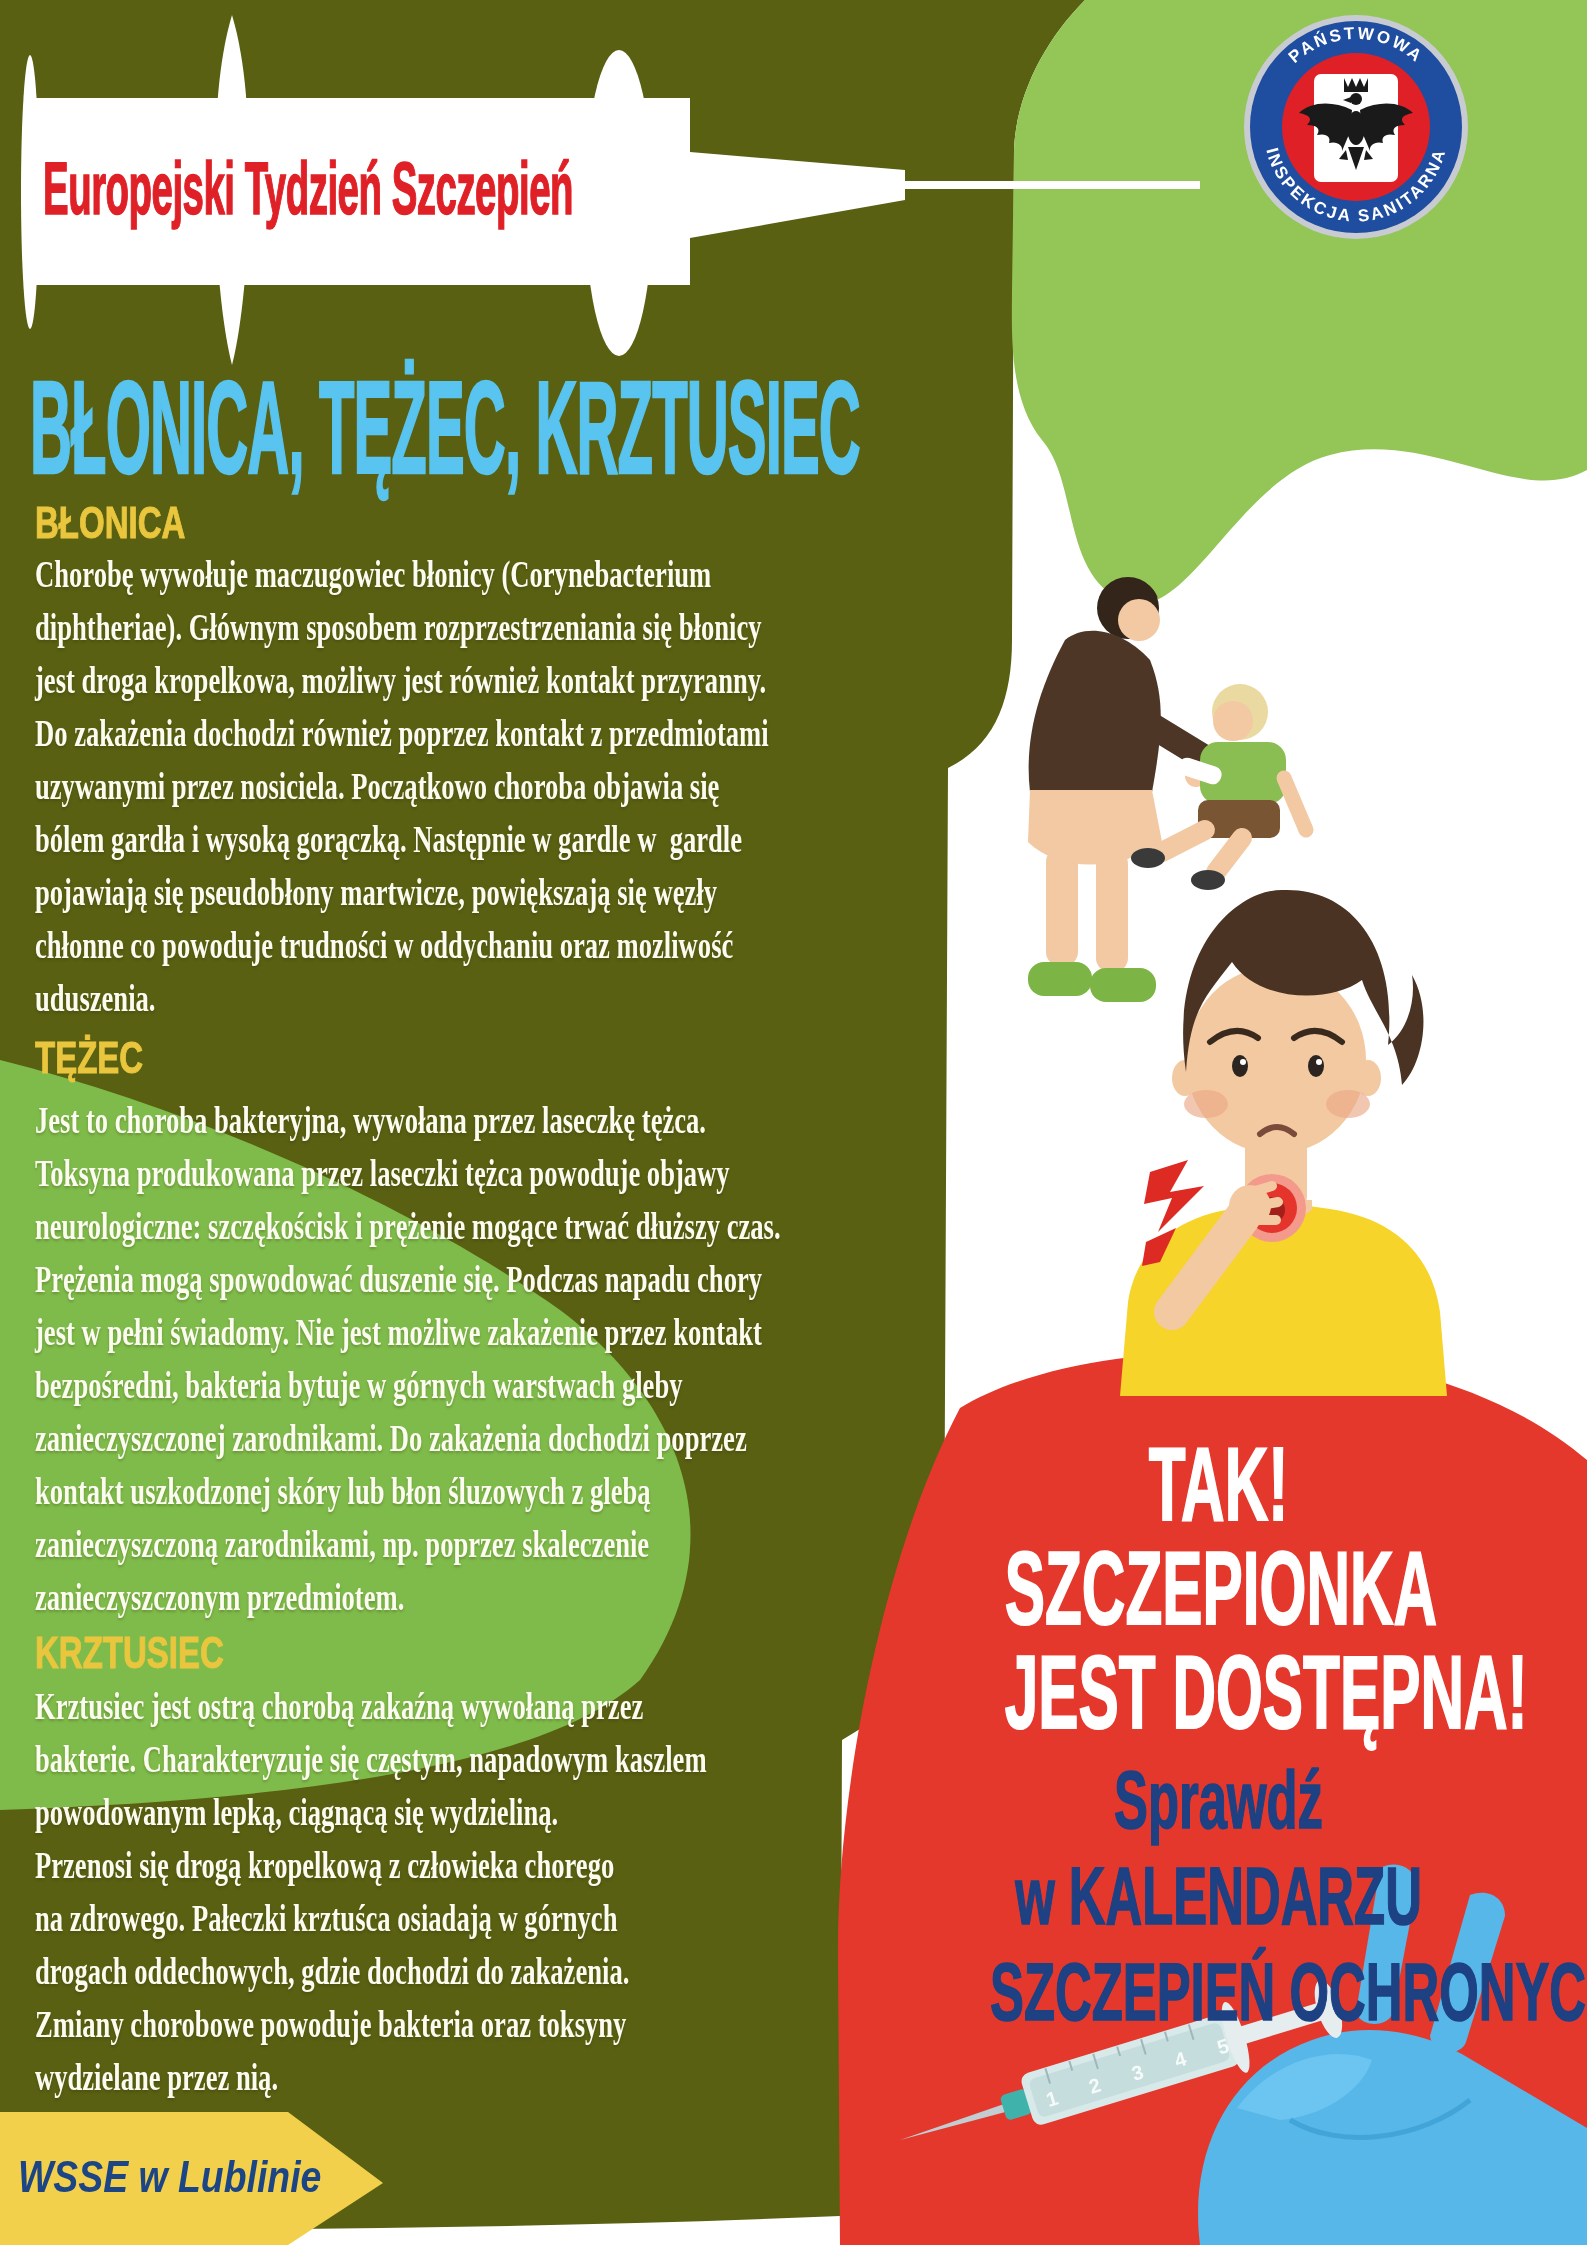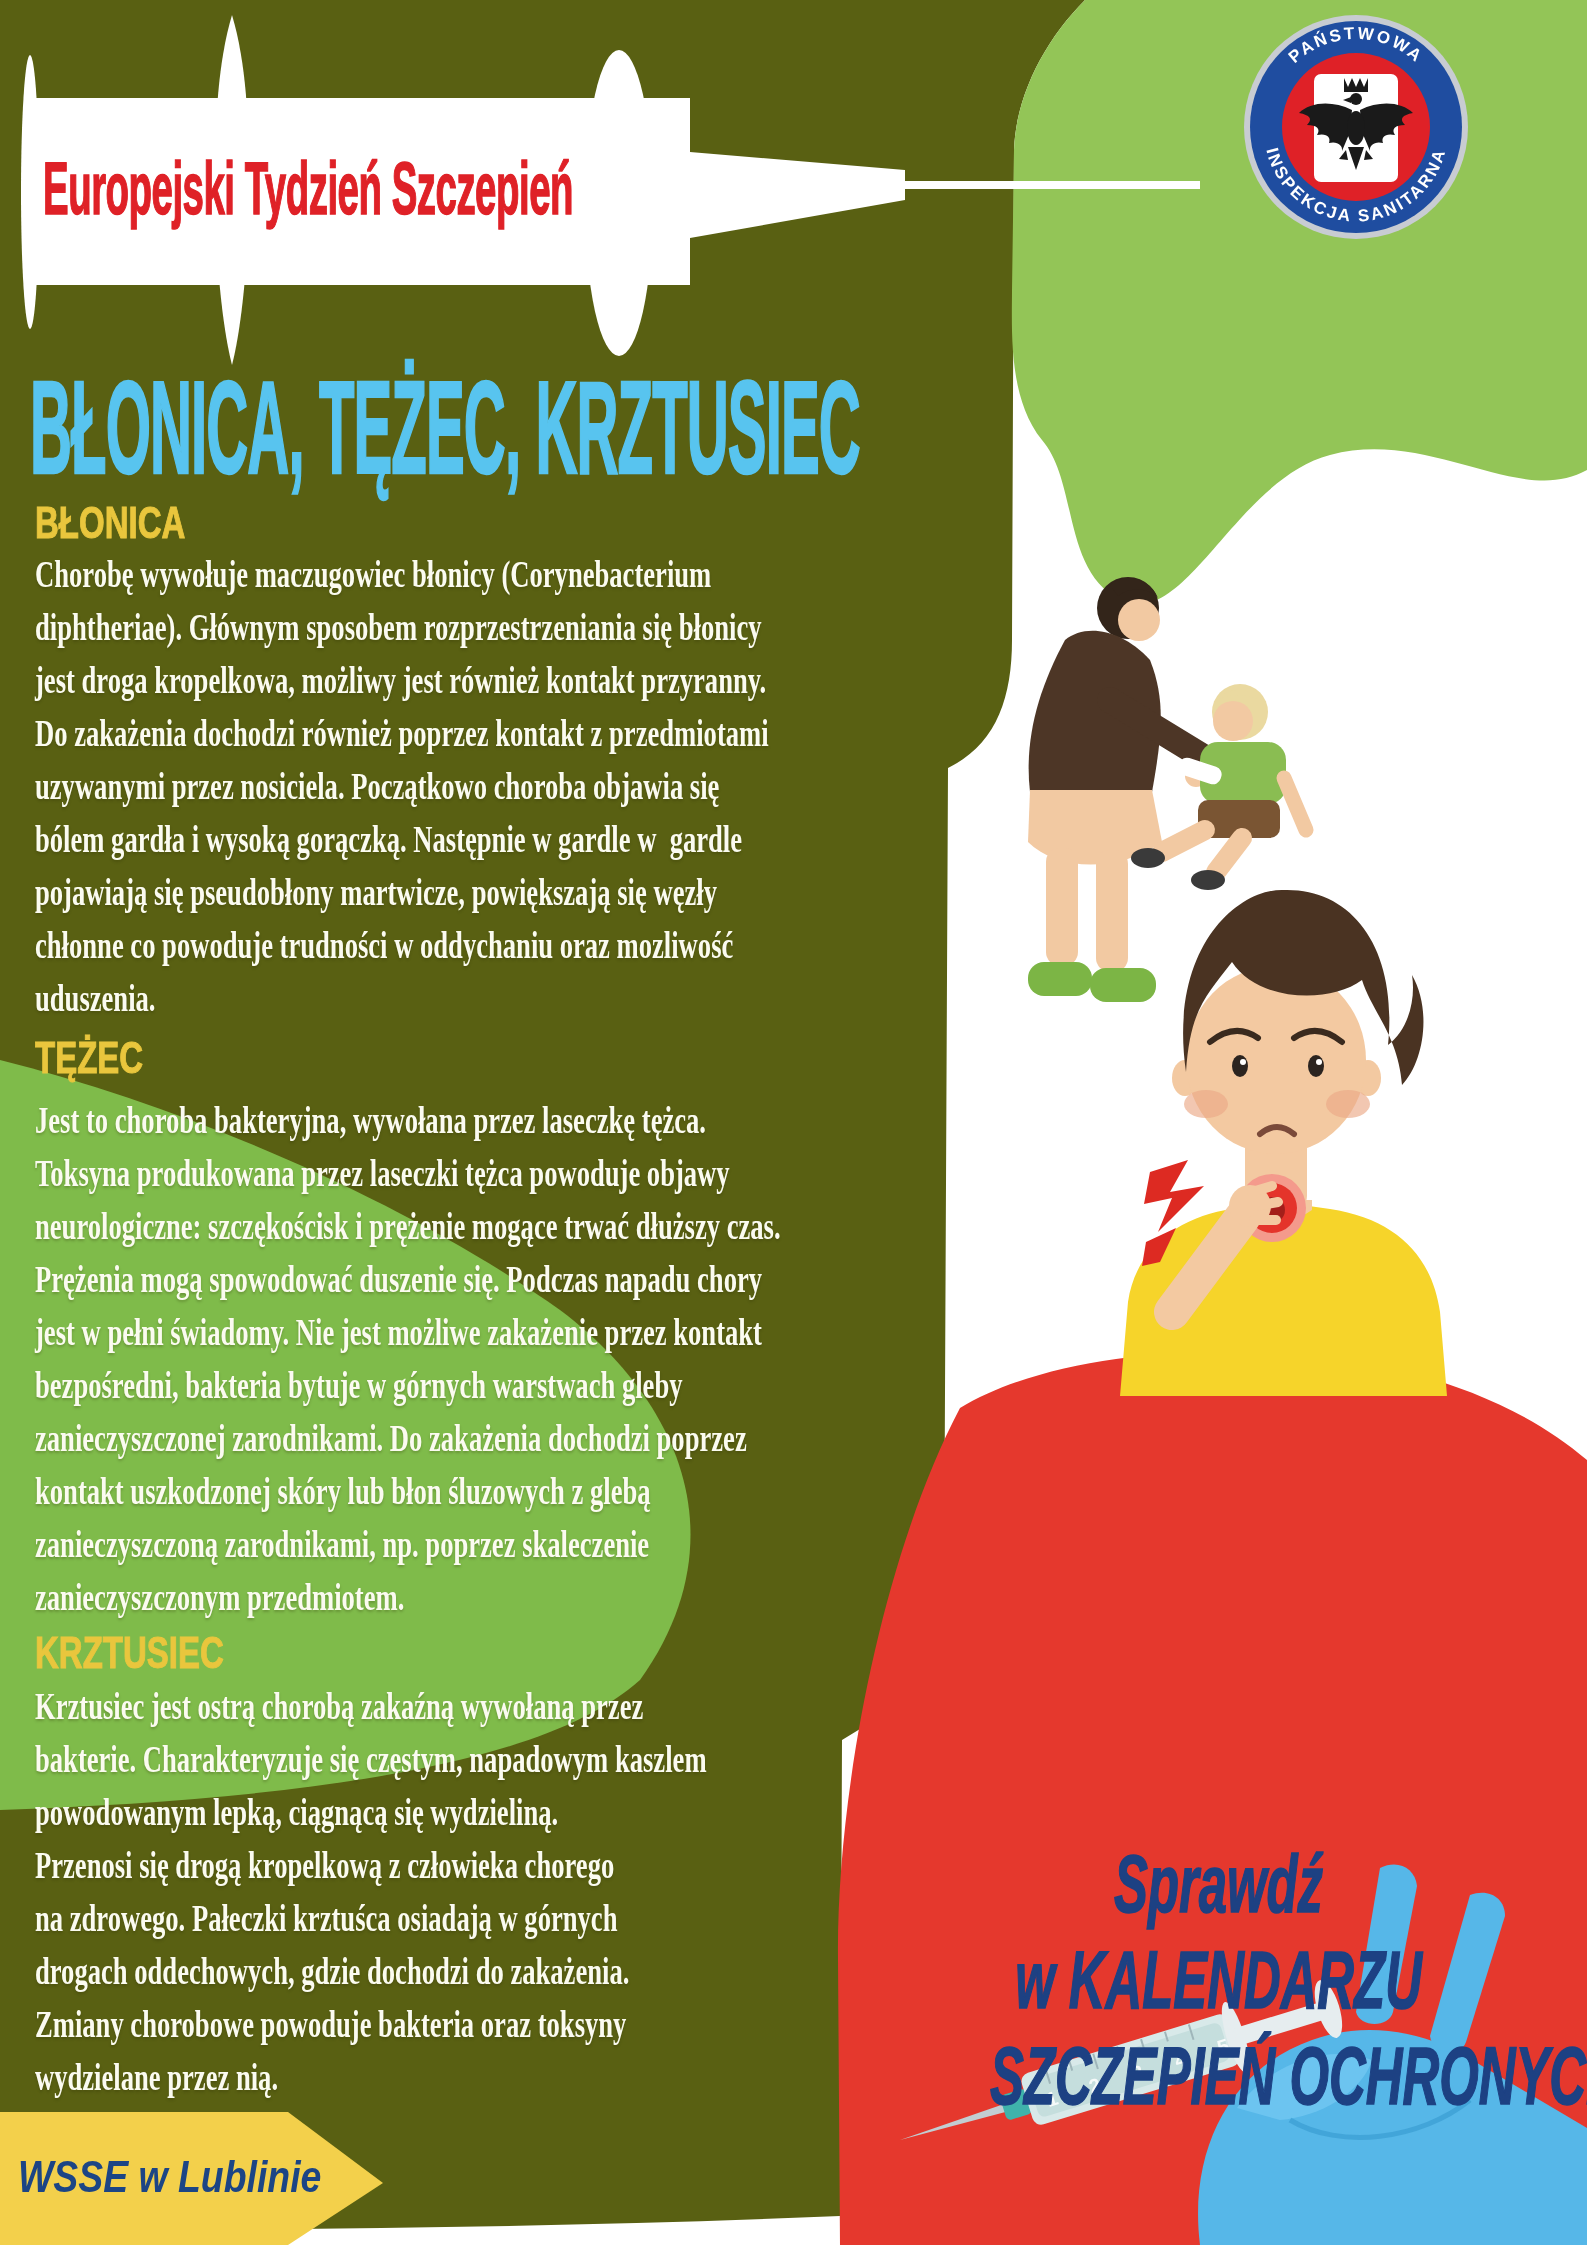--- a/index.html
+++ b/index.html
@@ -24,21 +24,21 @@
          -webkit-text-stroke:1px var(--c-gold);white-space:pre;z-index:2;}
   .sec-lines{position:absolute;left:35px;transform:scaleX(.70);transform-origin:0 0;z-index:2;}
   .bodyline{font-family:"Liberation Serif",serif;font-weight:700;font-size:38px;
             line-height:53px;color:var(--c-body);white-space:pre;
             text-shadow:0 2px 3px rgba(40,40,0,.25);}
   .cta{position:absolute;left:850px;width:737px;text-align:center;z-index:2;}
   .cta-white{top:1432px;}
   .cta-white div{font-size:104px;line-height:104px;font-weight:700;color:#ffffff;
                  transform:scaleX(.58);transform-origin:50% 0;
                  -webkit-text-stroke:2px #ffffff;white-space:pre;}
-  .cta-blue{top:1836px;font-style:italic;}
+  .cta-blue{top:1752px;}
   .cta-blue div{font-size:82px;line-height:96px;font-weight:700;color:var(--c-navy);
                 transform:scaleX(.62);transform-origin:50% 0;
                 -webkit-text-stroke:1.5px var(--c-navy);white-space:pre;}
   .footer-text{left:18px;top:2152px;font-size:44px;font-style:italic;font-weight:700;
                color:#1c4585;transform:scaleX(.85);transform-origin:0 0;}
   .ring-text{font-family:"Liberation Sans",sans-serif;font-weight:700;font-size:17px;
              letter-spacing:2.5px;fill:#ffffff;}
   .scale-text{font-family:"Liberation Sans",sans-serif;font-weight:700;font-size:20px;
               letter-spacing:14px;fill:#ffffff;opacity:.85;}
 </style>
@@ -236,20 +236,25 @@
       <div class="bodyline">Krztusiec jest ostrą chorobą zakaźną wywołaną przez</div>
       <div class="bodyline">bakterie. Charakteryzuje się częstym, napadowym kaszlem</div>
       <div class="bodyline">powodowanym lepką, ciągnącą się wydzieliną.</div>
       <div class="bodyline">Przenosi się drogą kropelkową z człowieka chorego</div>
       <div class="bodyline">na zdrowego. Pałeczki krztuśca osiadają w górnych</div>
       <div class="bodyline">drogach oddechowych, gdzie dochodzi do zakażenia.</div>
       <div class="bodyline">Zmiany chorobowe powoduje bakteria oraz toksyny</div>
       <div class="bodyline">wydzielane przez nią.</div>
     </div>
 
+  <div class="cta cta-white">
+    <div>TAK!</div>
+    <div>SZCZEPIONKA</div>
+    <div>JEST DOSTĘPNA!</div>
+  </div>
 
   <div class="cta cta-blue">
     <div>Sprawdź</div>
     <div>w KALENDARZU</div>
     <div>SZCZEPIEŃ OCHRONYCH</div>
   </div>
 
   <div class="txt footer-text">WSSE w Lublinie</div>
 </div>
 

